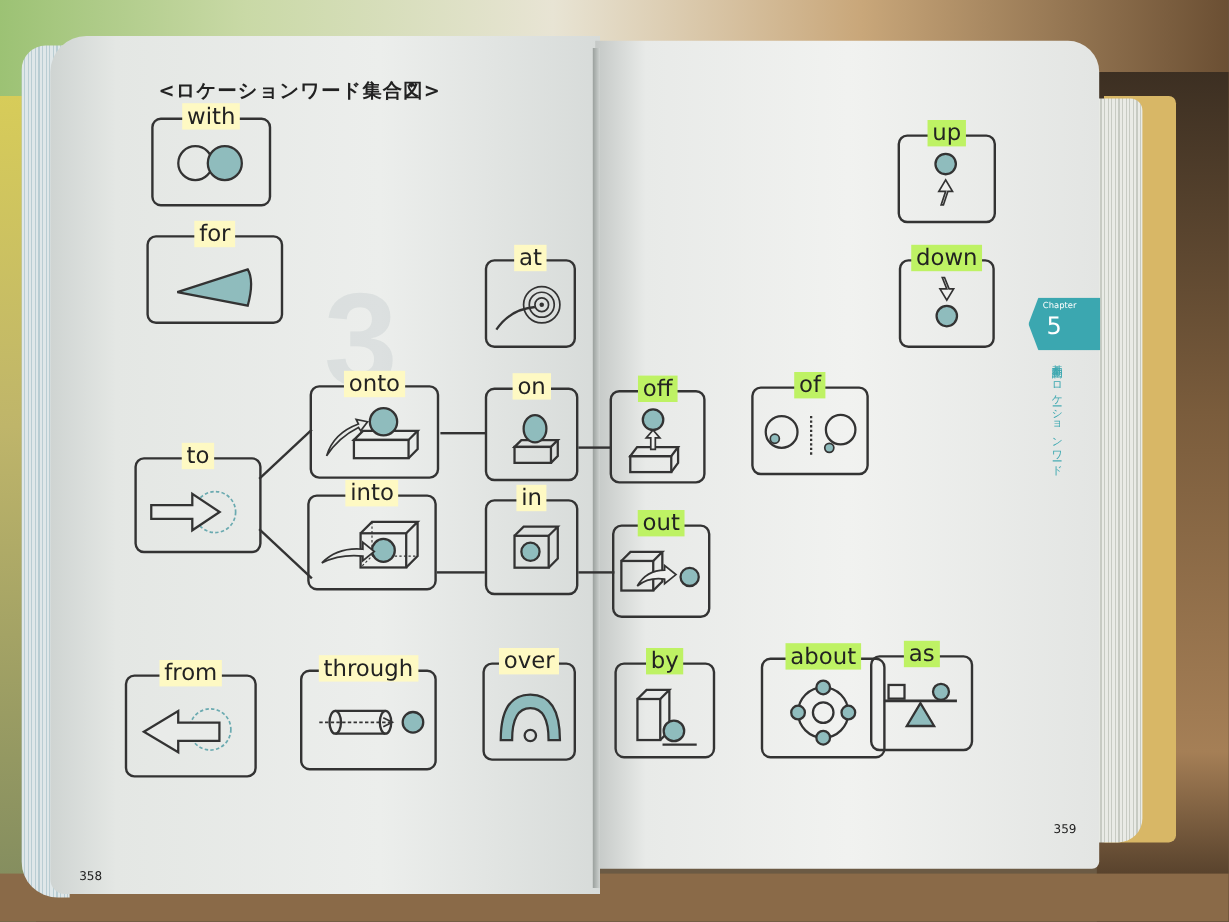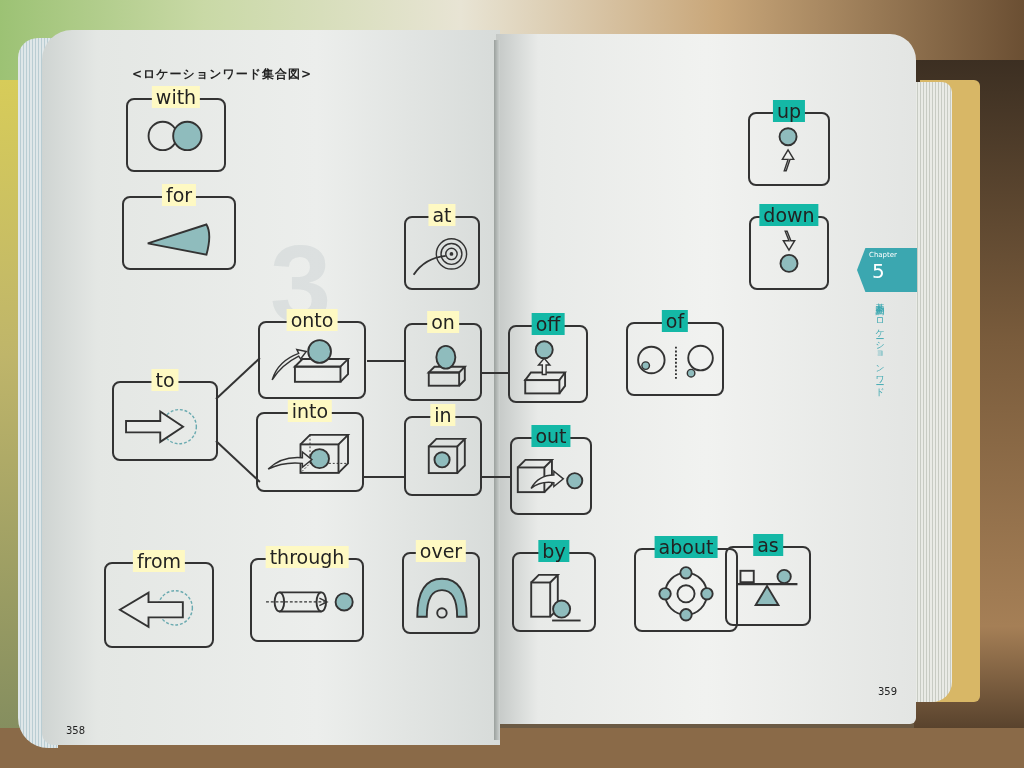--- a/index.html
+++ b/index.html
@@ -8,25 +8,25 @@
   .bg-right{position:absolute;right:0;top:60px;width:110px;height:708px;background:linear-gradient(180deg,#3c2f22,#7a5c3c 40%,#a57f56 80%,#3b2b1d);}
   .bg-left{position:absolute;left:0;top:80px;width:30px;height:688px;background:linear-gradient(180deg,#d7cc59,#bfb56a 40%,#7f8a5e);}
   .bg-bottom{position:absolute;left:0;bottom:0;width:1024px;height:40px;background:#8a6a48;}
   .stack-left{position:absolute;left:18px;top:38px;width:40px;height:710px;background:repeating-linear-gradient(90deg,#dfe7e9 0 2px,#b9cdd3 2px 3px);border-radius:20px 0 0 30px;}
   .stack-right{position:absolute;left:900px;top:82px;width:52px;height:620px;background:repeating-linear-gradient(90deg,#e9ebe6 0 2px,#c7cbc3 2px 3px);border-radius:0 10px 20px 0;}
   .yellow-cover{position:absolute;left:920px;top:80px;width:60px;height:622px;background:#d8b766;border-radius:0 6px 6px 0;}
   .page-left{position:absolute;left:42px;top:30px;width:458px;height:715px;background:linear-gradient(90deg,#cfd4d2 0,#e4e7e4 12%,#eceeec 60%,#d7dbd9 100%);border-radius:30px 0 0 12px;}
   .page-right{position:absolute;left:496px;top:34px;width:420px;height:690px;background:linear-gradient(90deg,#c4c8c6 0,#e8eae8 10%,#f1f2f0 50%,#e3e5e3 100%);border-radius:0 26px 6px 0;}
   .spine{position:absolute;left:494px;top:40px;width:6px;height:700px;background:linear-gradient(90deg,#9aa09d,#cfd3d1);}
   .faint-3{position:absolute;left:270px;top:220px;font-size:110px;font-weight:bold;color:rgba(170,185,188,0.25);font-family:"Liberation Sans",sans-serif;}
-  .heading{position:absolute;left:132px;top:66px;font-size:12px;font-weight:bold;color:#222;letter-spacing:1px;}
+  .heading{position:absolute;left:132px;top:66px;font-size:16px;font-weight:bold;color:#222;letter-spacing:1px;}
   .card{position:absolute;border:2px solid #333;border-radius:8px;background:transparent;box-sizing:border-box;}
   .card .lbl{position:absolute;top:-14px;left:50%;transform:translateX(-50%);background:#fef9c3;padding:0 4px;font-size:19px;line-height:22px;color:#222;white-space:nowrap;font-family:"DejaVu Sans",sans-serif;}
   .card svg{position:absolute;left:0;top:0;width:100%;height:100%;}
-  .right .lbl{background:#14b8a6;}
+  .right .lbl{background:#bef264;}
   .conn{position:absolute;height:2px;background:#333;transform-origin:0 50%;}
   .page-num{position:absolute;font-size:10px;color:#222;}
   .chapter-tab{position:absolute;left:857px;top:248px;width:60px;height:44px;}
   .chapter-tab .shape{position:absolute;left:0;top:0;width:60px;height:44px;background:#3ba7b0;clip-path:polygon(14% 0,100% 0,100% 100%,14% 100%,0 50%);}
   .chapter-tab .small{position:absolute;left:12px;top:3px;font-size:7px;color:#fff;}
   .chapter-tab .num{position:absolute;left:15px;top:11px;font-size:20px;color:#fff;}
   .vert-text{position:absolute;left:873px;top:296px;writing-mode:vertical-rl;font-size:9px;color:#3ba7b0;letter-spacing:1px;}
 </style>
 </head>
 <body>

